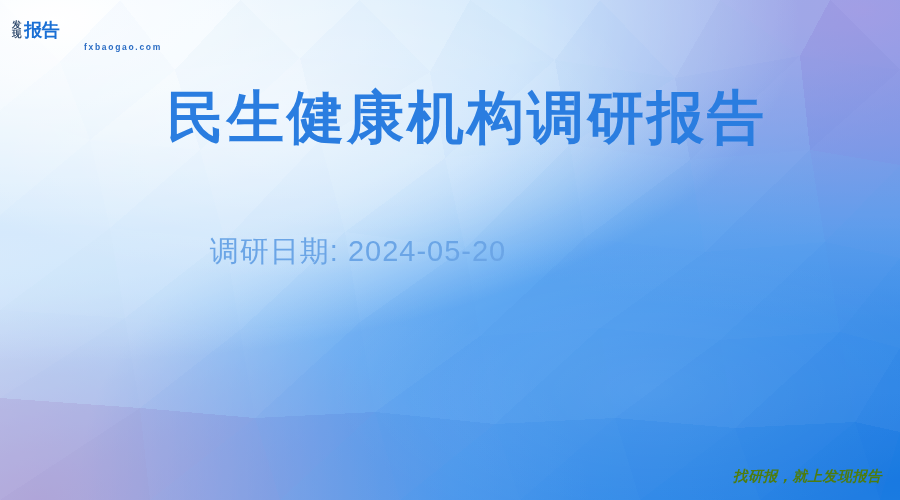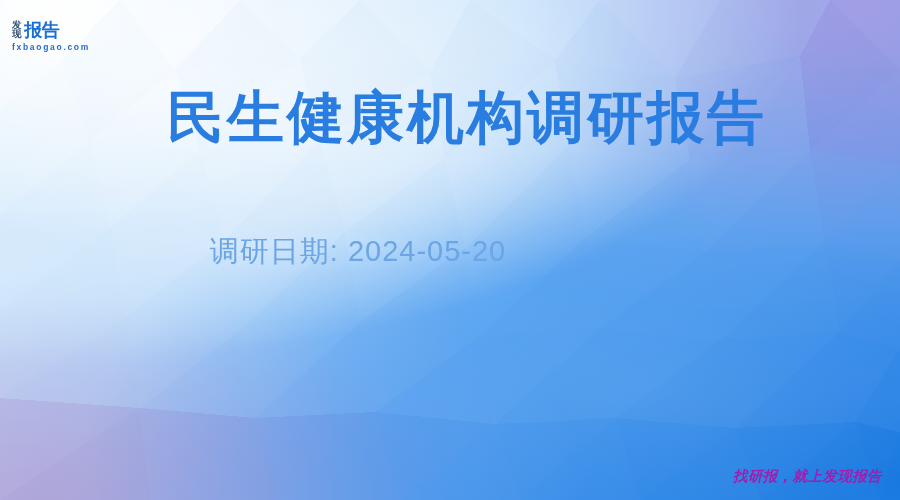--- a/index.html
+++ b/index.html
@@ -81,20 +81,21 @@
     letter-spacing: -0.5px;
     line-height: 0.98;
   }
   .logo-url {
     margin-top: 2px;
     font-size: 8.5px;
     font-weight: bold;
     color: #2a6cc4;
     letter-spacing: 1.7px;
     font-family: "Liberation Sans", "DejaVu Sans", sans-serif;
+    text-align: right;
   }
 
   
   .title-wrap {
     position: absolute;
     left: 17px;
     top: 86px;
     width: 900px;
     text-align: center;
   }
@@ -125,21 +126,21 @@
   }
 
   
   .watermark {
     position: absolute;
     right: 18px;
     bottom: 14px;
     font-size: 14.5px;
     font-weight: bold;
     font-style: italic;
-    color: #a21caf;
+    color: #4d7c0f;
     letter-spacing: 0.4px;
     white-space: nowrap;
   }
 </style>
 </head>
 <body>
 
 <div id="slide">
 
   <div class="bg-layer bg-base"></div>

